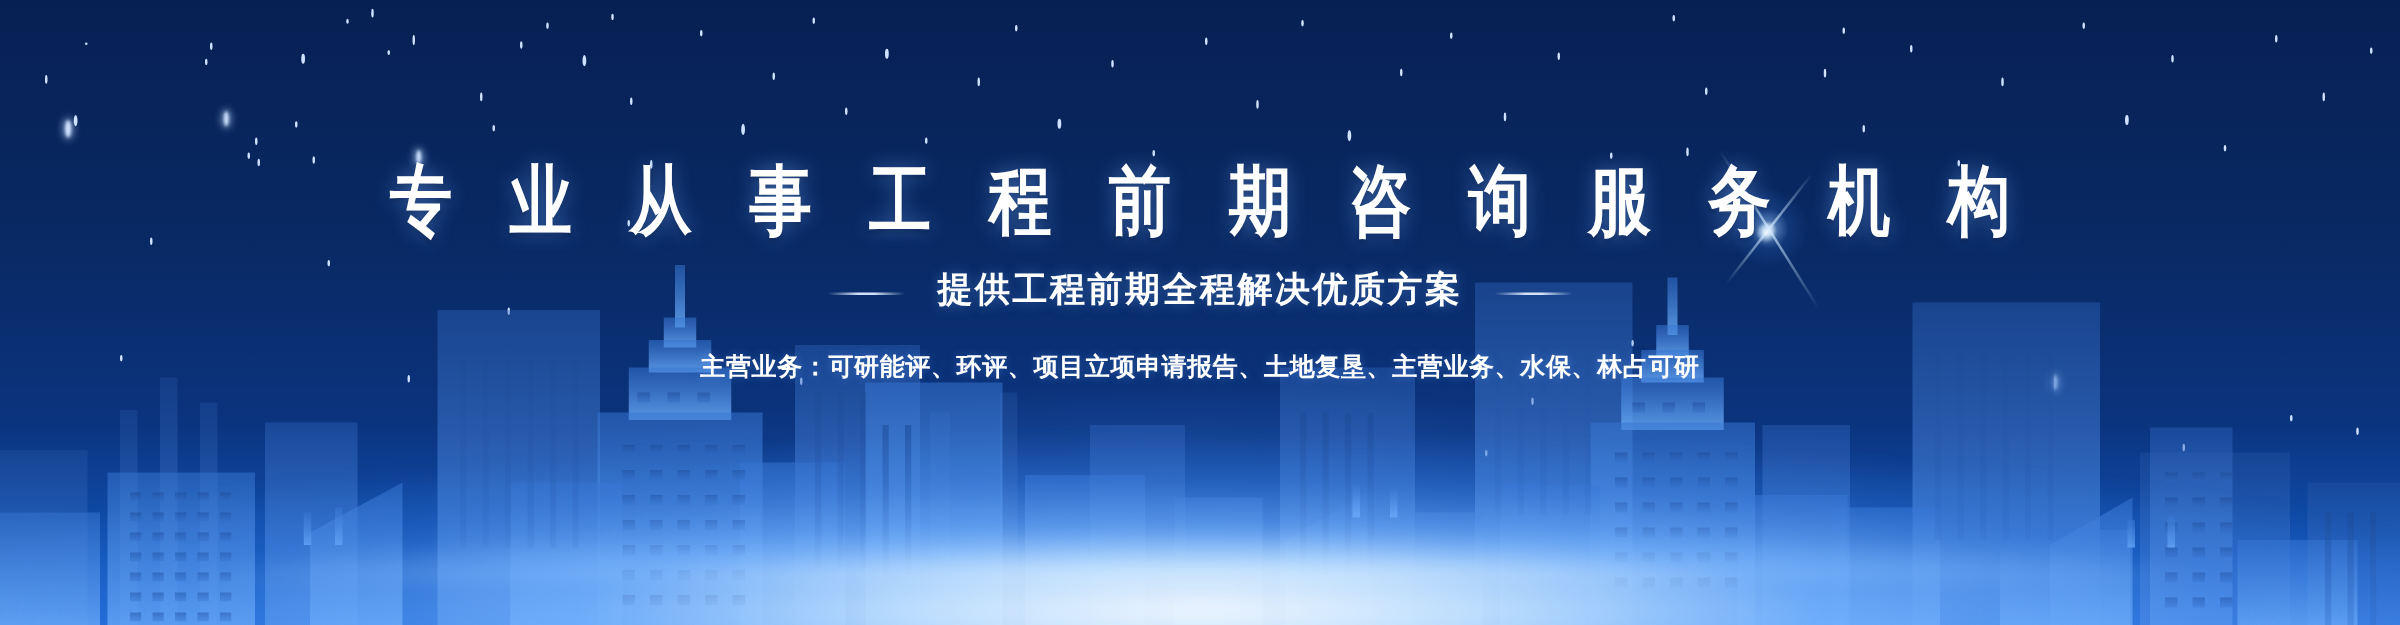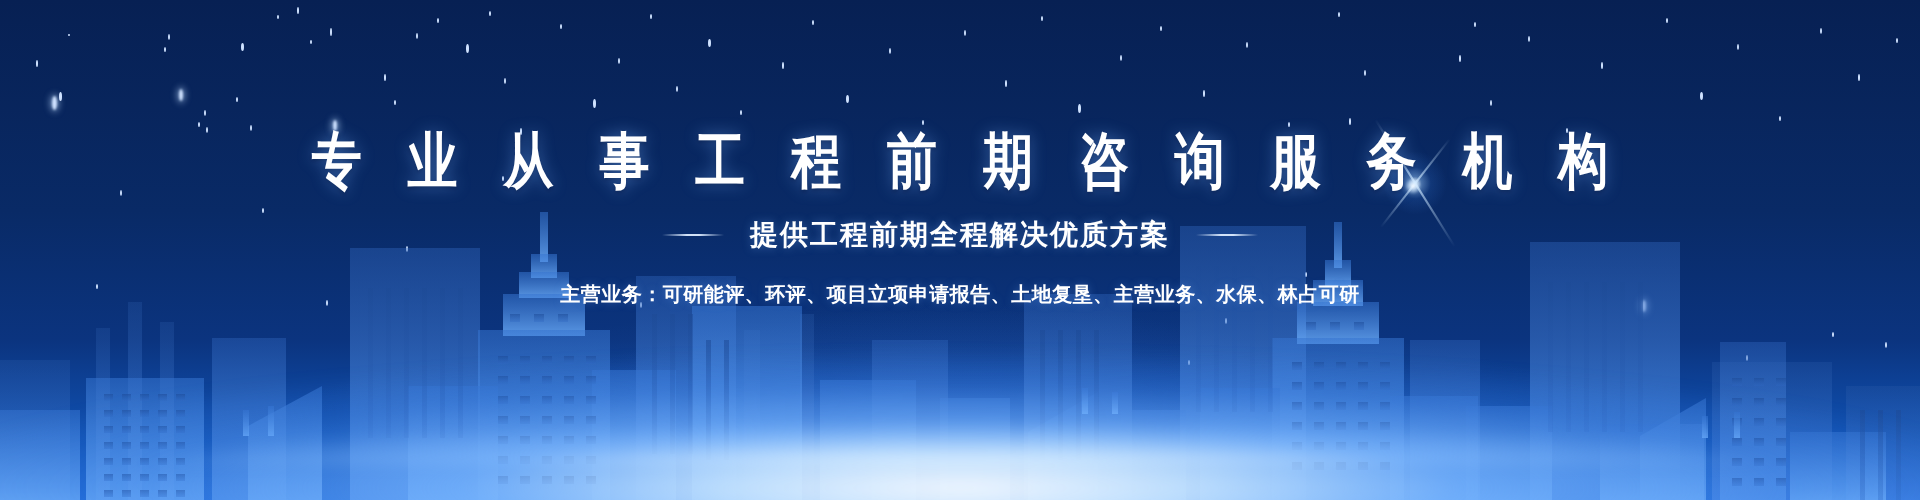--- a/index.html
+++ b/index.html
@@ -53,21 +53,21 @@
   .content{position:absolute;left:0;top:0;width:1920px;height:492px;text-align:center;margin-top:12px;}
   .title{
     position:absolute;left:0;top:122px;width:1920px;
     font-size:50px;line-height:54px;font-weight:bold;color:#ffffff;
     letter-spacing:16px;text-indent:16px;white-space:nowrap;
     text-shadow:0 0 14px rgba(120,180,255,.45), 0 2px 3px rgba(0,20,60,.5);
     transform:scaleY(1.22);transform-origin:50% 50%;
   }
   .sub-row{
     position:absolute;left:0;top:206px;width:1920px;
-    display:flex;align-items:center;justify-content:center;gap:26px;
+    display:flex;align-items:center;justify-content:center;gap:26px;font-family:Liberation Mono, monospace;
   }
   .dash{
     width:62px;height:2px;flex:0 0 62px;
     background:linear-gradient(90deg, rgba(205,226,255,0) 0%, rgba(220,235,255,.95) 40%, rgba(220,235,255,.95) 60%, rgba(205,226,255,0) 100%);
   }
   .subtitle{
     font-size:28px;line-height:34px;font-weight:bold;color:#ffffff;
     letter-spacing:2px;white-space:nowrap;
     text-shadow:0 0 10px rgba(120,180,255,.4);
   }

